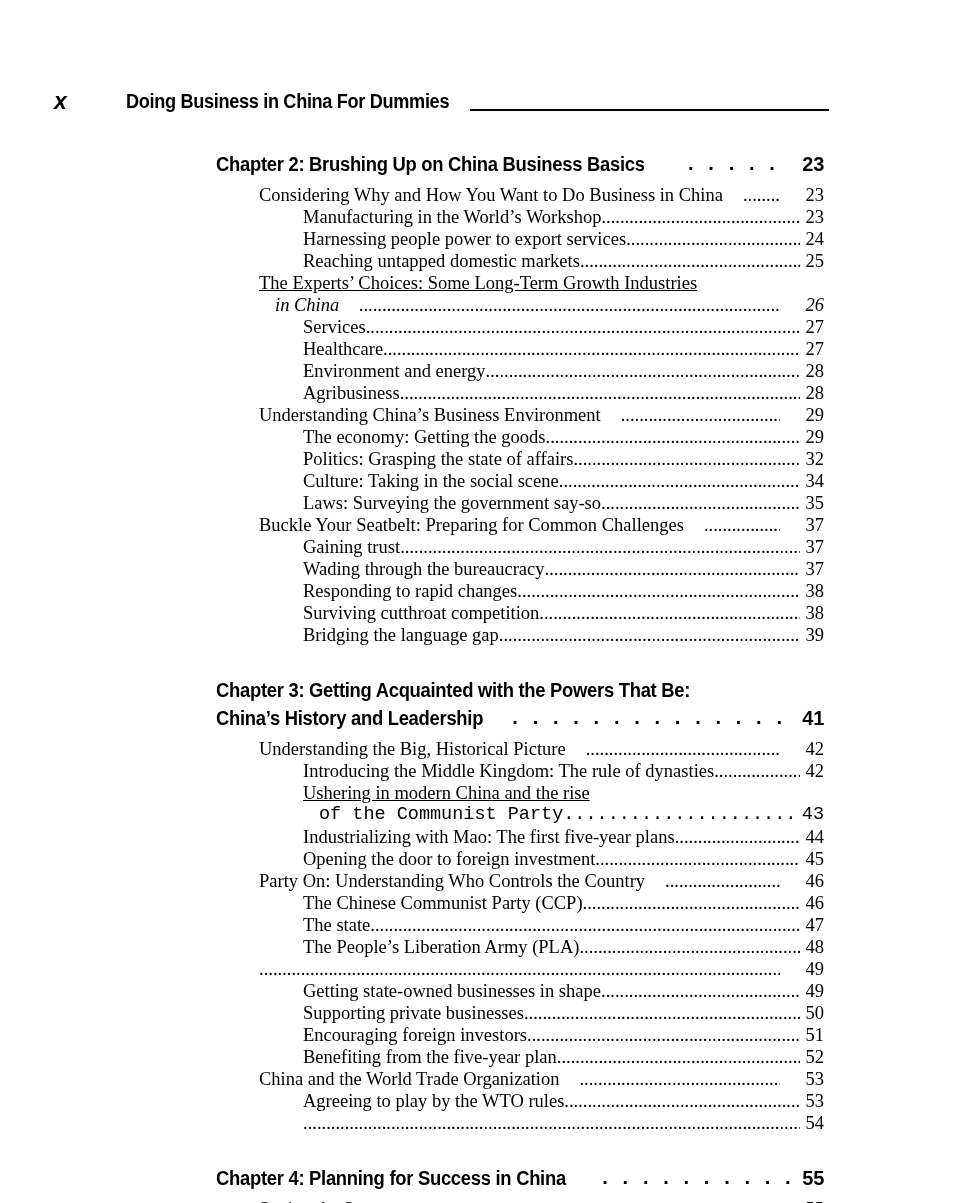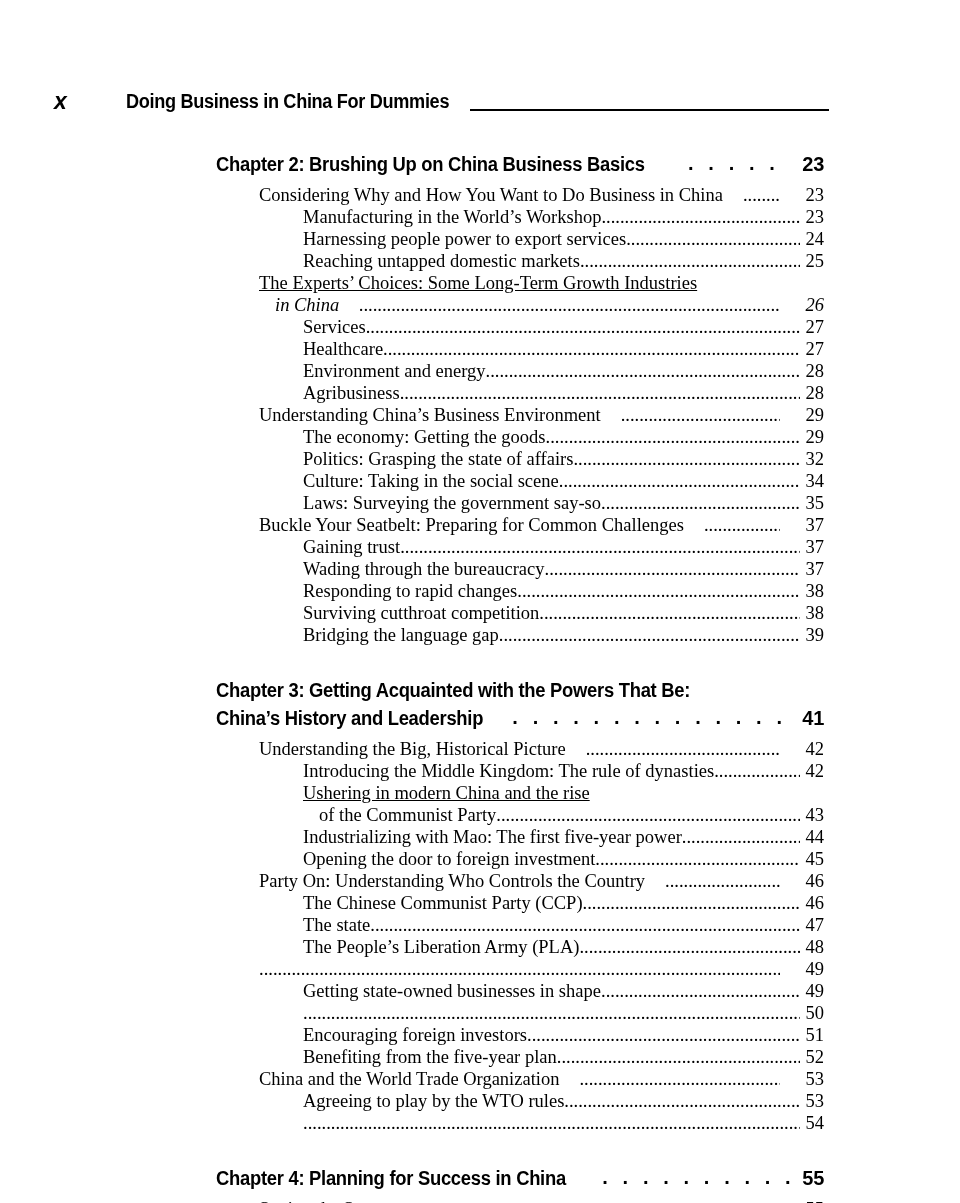--- a/index.html
+++ b/index.html
@@ -144,21 +144,21 @@
   
   .lvl2 {
     font-size: 18.5px;
     line-height: 22px;
     padding-left: 303px;
   }
   .lvl2 .pageno { width: 24px; }
 
   
   .cont1 { padding-left: 275px; }   
-  .cont2 { padding-left: 319px; }   
+  .cont2 { padding-left: 319px; font-family: Liberation Mono, monospace; }   
 
   
   .textline {
     font-size: 18.5px;
     line-height: 22px;
     white-space: pre;
     text-decoration: underline;
   }
   .textline.lvl1 { padding-left: 259px; }
   .textline.lvl2 { padding-left: 303px; }
@@ -302,21 +302,21 @@
       <span class="leader">...................................................................................................................................</span>
       <span class="pageno">42</span>
     </div>
     <div class="textline lvl2">Ushering in modern China and the rise</div>
     <div class="row cont2 lvl2" style="padding-left: 319px;">
       <span class="label">of the Communist Party</span>
       <span class="leader">...................................................................................................................................</span>
       <span class="pageno">43</span>
     </div>
     <div class="row lvl2 ">
-      <span class="label">Industrializing with Mao: The first five-year power</span>
+      <span class="label">Industrializing with Mao: The first five-year plans</span>
       <span class="leader">...................................................................................................................................</span>
       <span class="pageno">44</span>
     </div>
     <div class="row lvl2 ">
       <span class="label">Opening the door to foreign investment</span>
       <span class="leader">...................................................................................................................................</span>
       <span class="pageno">45</span>
     </div>
     <div class="row lvl1 ">
       <span class="label">Party On: Understanding Who Controls the Country</span>
@@ -341,20 +341,21 @@
     <div class="row lvl1 ">
       <span class="leader">...................................................................................................................................</span>
       <span class="pageno">49</span>
     </div>
     <div class="row lvl2 ">
       <span class="label">Getting state-owned businesses in shape</span>
       <span class="leader">...................................................................................................................................</span>
       <span class="pageno">49</span>
     </div>
     <div class="row lvl2 ">
+      <span class="label">Supporting private businesses</span>
       <span class="leader">...................................................................................................................................</span>
       <span class="pageno">50</span>
     </div>
     <div class="row lvl2 ">
       <span class="label">Encouraging foreign investors</span>
       <span class="leader">...................................................................................................................................</span>
       <span class="pageno">51</span>
     </div>
     <div class="row lvl2 ">
       <span class="label">Benefiting from the five-year plan</span>

